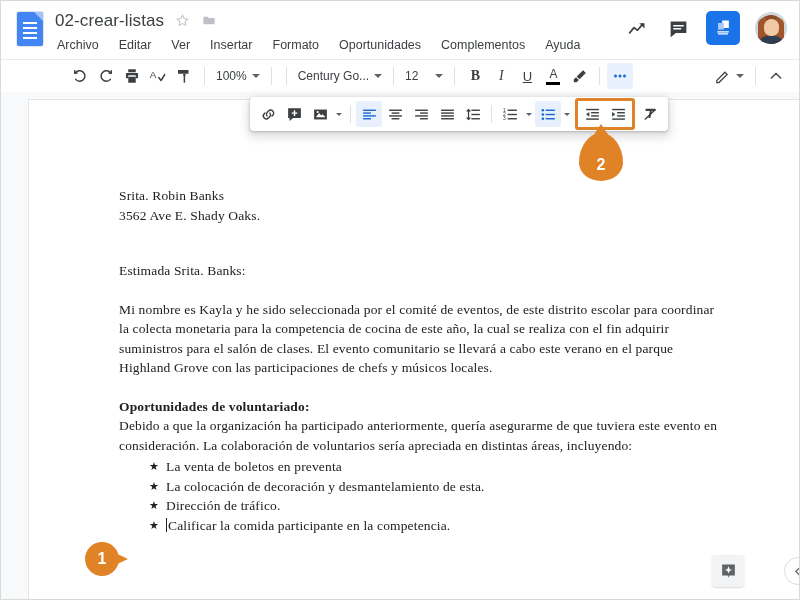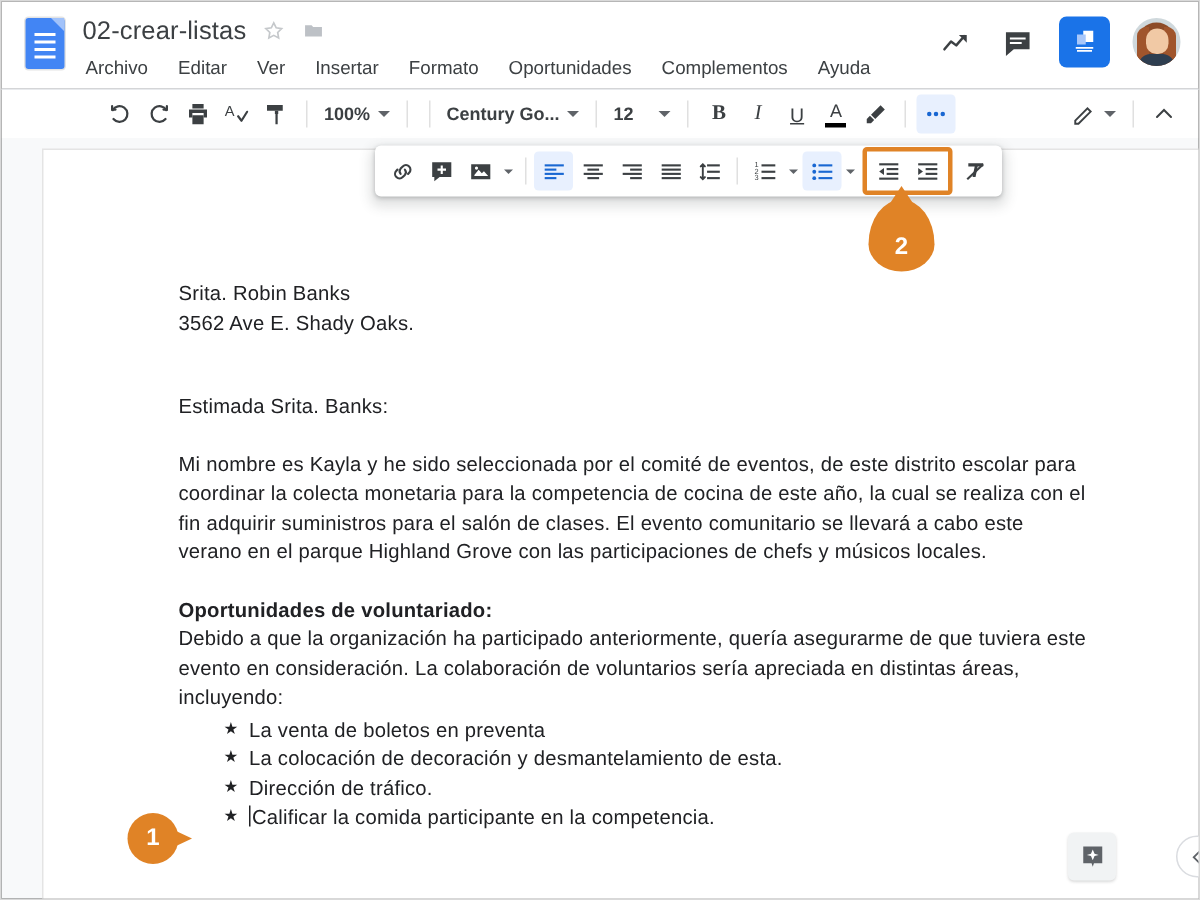--- a/index.html
+++ b/index.html
@@ -7,21 +7,21 @@
   body {
     width:800px; height:600px;
     font-family:"Liberation Sans", sans-serif;
     background:#ffffff;
     overflow:hidden;
     position:relative;
   }
   .frame {
     position:absolute; inset:0;
     border:1px solid #d9d9d9;
-    background:#000000;
+    background:#14532d;
     display:flex; flex-direction:column;
   }
 
   
   .header {
     height:58px; flex:0 0 58px;
     display:flex; align-items:flex-start;
     padding:7px 10px 0 12px;
     background:#fff; position:relative;
   }
@@ -89,21 +89,21 @@
   }
   .tbtn {
     width:26px; height:26px; border-radius:3px;
     display:flex; align-items:center; justify-content:center;
     cursor:pointer; flex:0 0 auto;
   }
   .tbtn.active { background:#e8f0fe; }
   .tsep { width:1px; height:18px; background:#e0e0e0; margin:0 7px; flex:0 0 1px; }
   .tdrop {
     height:24px; display:flex; align-items:center; cursor:pointer;
-    padding:0 4px; border-radius:3px; gap:5px;font-weight:bold;
+    padding:0 4px; border-radius:3px; gap:5px;
   }
   .tdrop .lbl { font-size:12px; color:#3c4043; white-space:nowrap; }
   .caret {
     width:0;height:0;border-left:4px solid transparent;border-right:4px solid transparent;
     border-top:4px solid #5f6368;
   }
   .toolbar-right { position:absolute; right:10px; display:flex; align-items:center; }
 
   
   .overflowbar {
@@ -129,21 +129,21 @@
     flex:1 1 auto; background:#f8f9fa;
     position:relative; overflow:hidden;
   }
   .page {
     position:absolute; left:28px; top:8px; right:0; bottom:0;
     background:#fff;
     box-shadow:0 0 0 1px #e4e4e4;
   }
   .docbody {
     position:absolute; left:90px; top:86px; right:72px;
-    font-family:Liberation Sans, sans-serif;
+    font-family:Liberation Serif, serif;
     font-size:13.5px; color:#202124; line-height:19.5px;
     letter-spacing:.15px;
   }
   .blk { margin-bottom:19px; }
   .bold { font-weight:bold; }
   .list { margin:0; padding:0; list-style:none; }
   .list li { display:flex; align-items:flex-start; padding-left:30px; }
   .star { width:17px; flex:0 0 17px; color:#202124; font-size:11px; line-height:19.5px; }
   .caret-cursor {
     display:inline-block; width:1px; height:14px; background:#202124;

